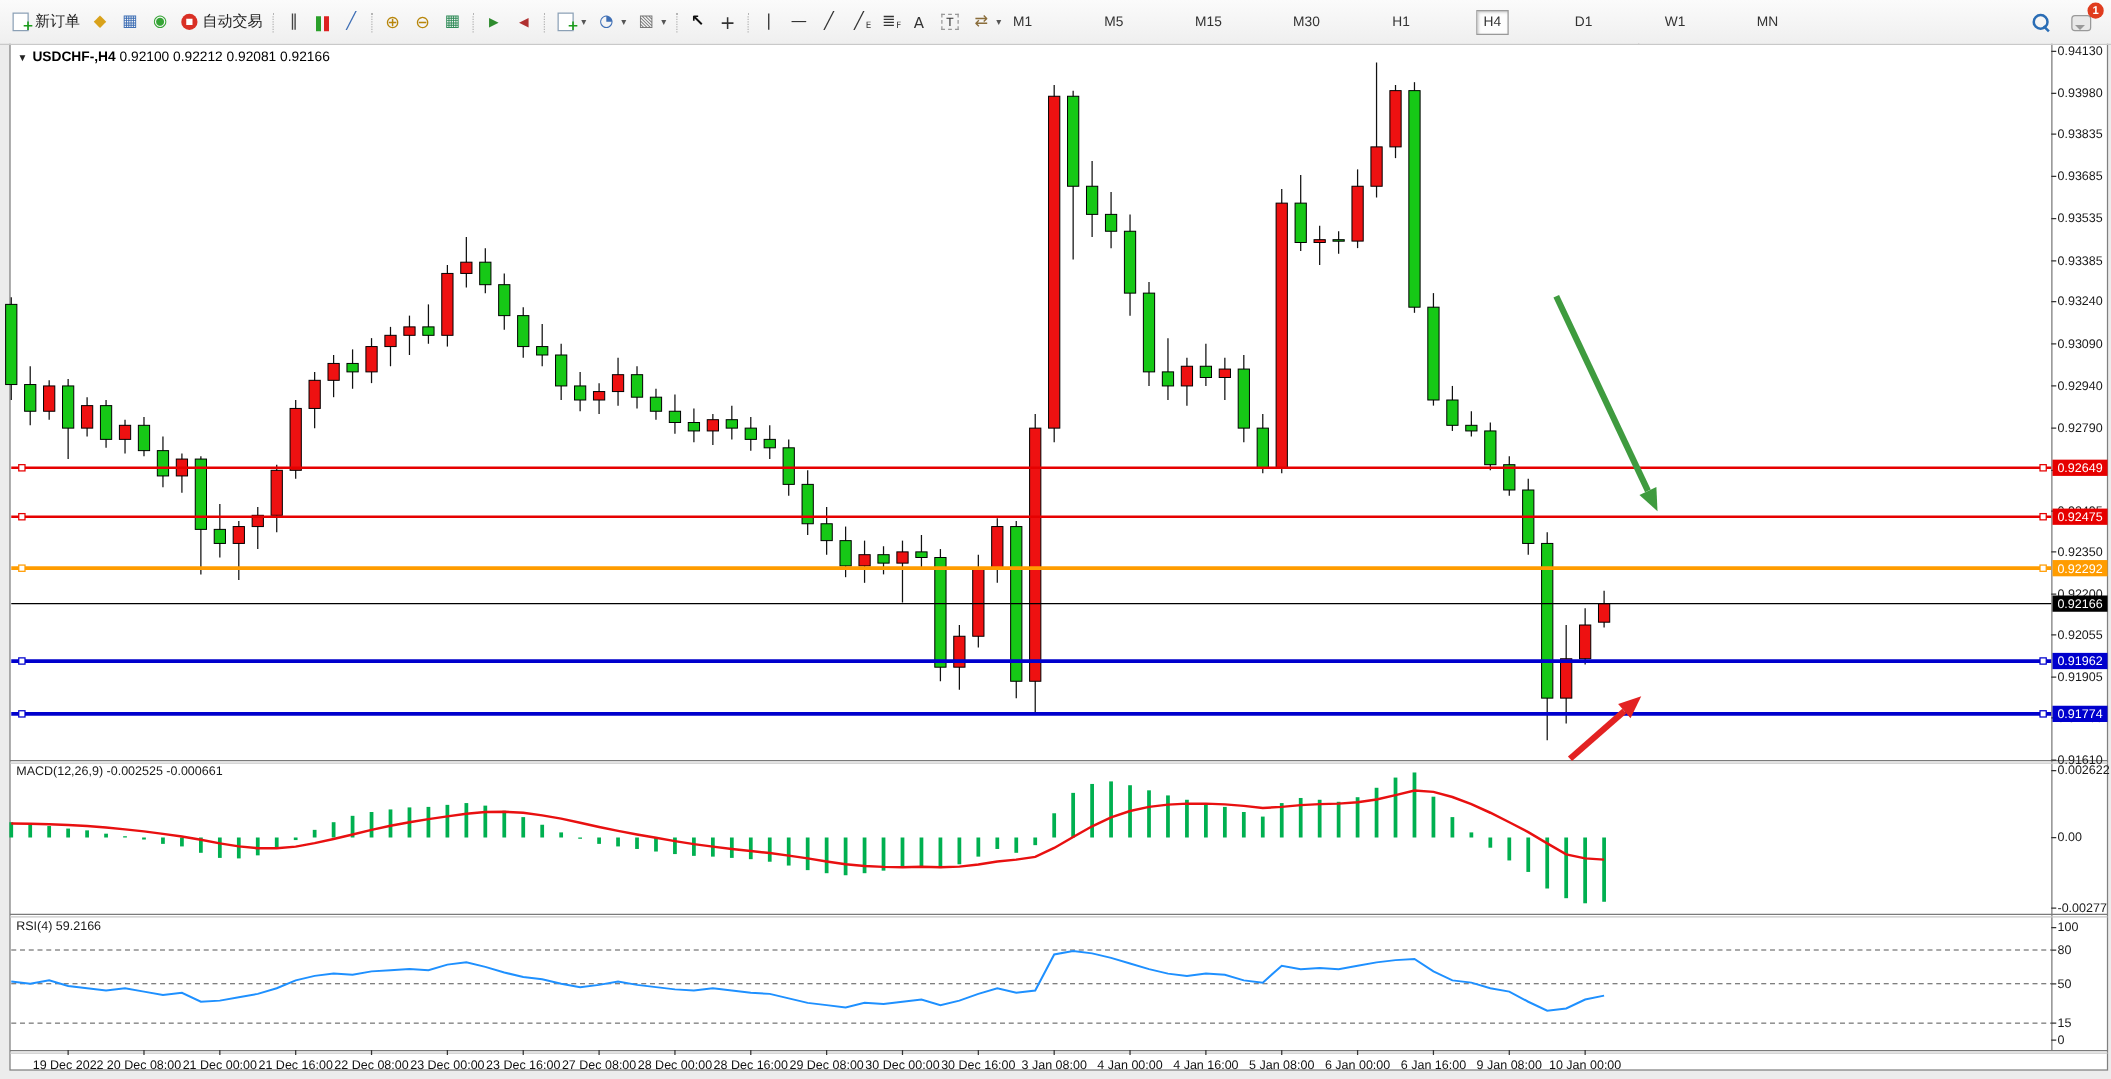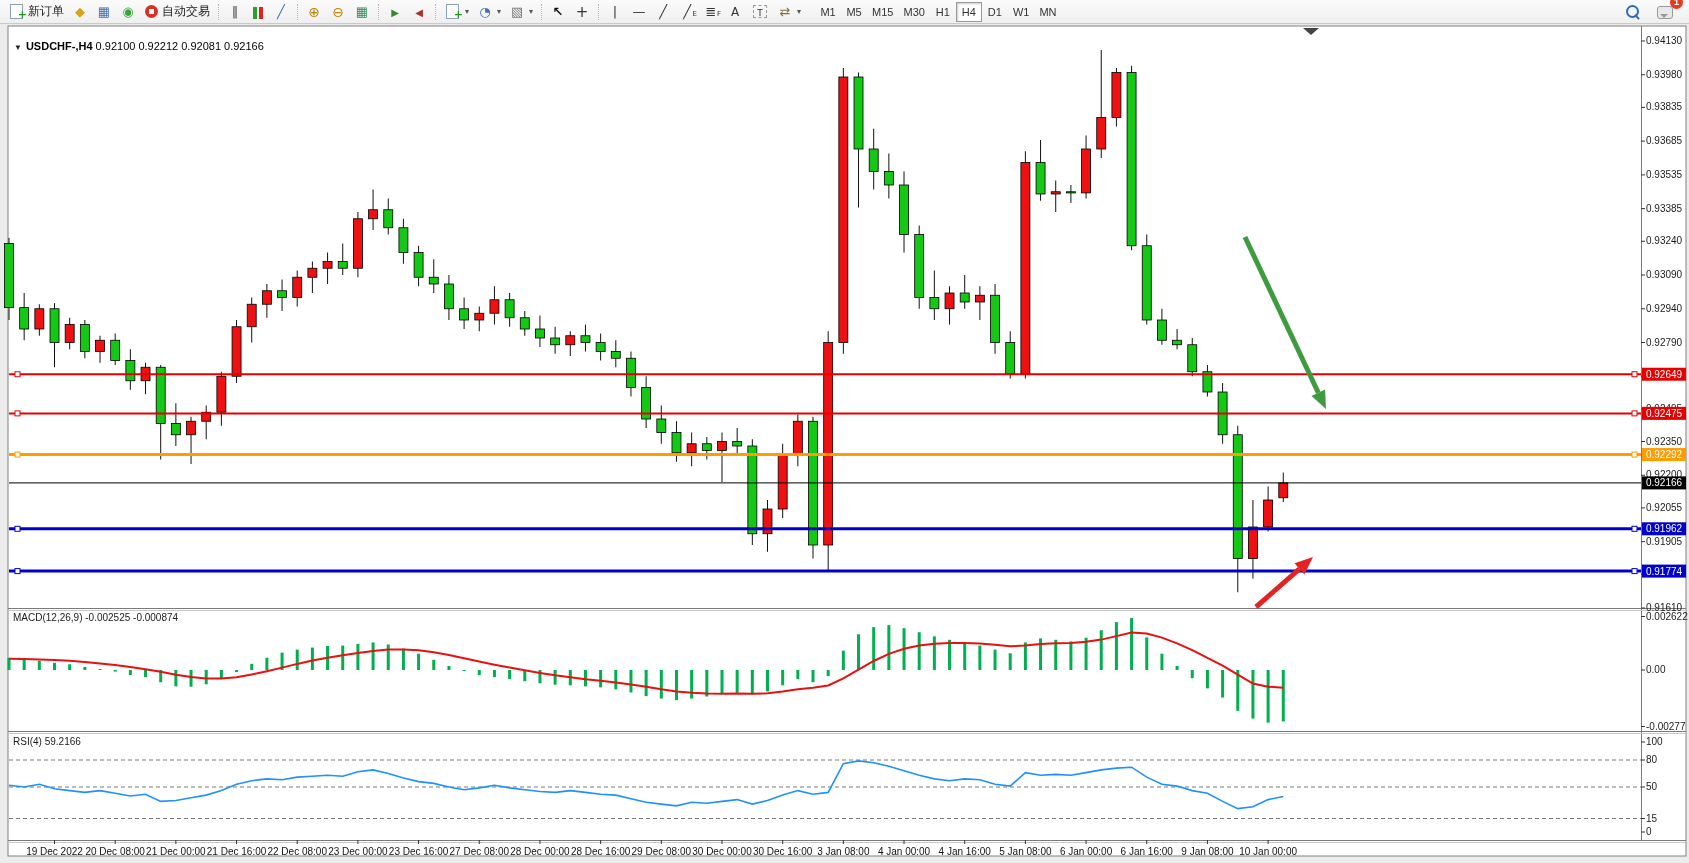--- a/index.html
+++ b/index.html
@@ -1,18 +1,18 @@
 <!DOCTYPE html>
 <html><head>
 <meta charset="utf-8">
 <style>
   html,body{margin:0;padding:0;background:#ececec;width:1689px;height:863px;overflow:hidden;
     font-family:"Liberation Sans","DejaVu Sans",sans-serif;}
   
-  .toolbar{position:absolute;left:0;top:0;width:1689px;height:24px;background:linear-gradient(#fbfbfb,#efefef);
+  .toolbar{position:absolute;left:0;top:0;width:1689px;height:36px;background:linear-gradient(#fbfbfb,#efefef);
     border-bottom:1px solid #c9c9c9;display:flex;align-items:center;padding:0 4px;box-sizing:border-box;z-index:10;}
   .tb-btn{display:flex;align-items:center;gap:3px;border:1px solid transparent;background:transparent;height:20px;
     padding:0 3px;font:12px "Liberation Sans",sans-serif;color:#222;cursor:default;}
   .sep{width:0;height:16px;border-left:1px dotted #b5b5b5;margin:0 4px;}
   .ic{width:16px;height:16px;display:inline-block;position:relative;font:13px "DejaVu Sans",sans-serif;
     line-height:16px;text-align:center;}
   .ic-neworder{background:#fff;border:1px solid #8ba0b5;width:11px;height:13px;margin:0 2px;}
   .ic-neworder::after{content:"+";position:absolute;right:-5px;bottom:-5px;color:#1a9c1a;font-weight:bold;font-size:11px;}
   .ic-gold::before{content:"◆";color:#d9a21b;}
   .ic-monitor::before{content:"▦";color:#3f6fb5;}
@@ -36,21 +36,21 @@
   .ic-trend::before{content:"╱";color:#333;}
   .ic-channel::before{content:"╱";color:#333;}
   .ic-channel::after{content:"E";position:absolute;right:-2px;bottom:-2px;font-size:7px;color:#333;}
   .ic-fibo::before{content:"≣";color:#333;}
   .ic-fibo::after{content:"F";position:absolute;right:-2px;bottom:-2px;font-size:7px;color:#333;}
   .ic-text::before{content:"A";color:#333;font-size:12px;}
   .ic-label{border:1px dashed #999;width:12px;height:11px;line-height:11px;margin:2px;}
   .ic-label::before{content:"T";color:#333;font-size:9px;}
   .ic-shapes::before{content:"⇄";color:#8a6d3b;}
   .caret{font-size:8px;color:#555;margin-left:1px;}
-  .tf-group{display:flex;margin-left:10px;}
+  .tf-group{display:flex;gap:47px;}
   .tf{border:1px solid transparent;background:transparent;height:20px;min-width:26px;
     font:11px "Liberation Sans",sans-serif;color:#333;padding:0 4px;}
   .tf.active{background:#fdfdfd;border:1px solid #999;box-shadow:inset 1px 1px 2px #ccc;text-align:center;}
   .tb-right{margin-left:auto;display:flex;align-items:center;gap:10px;padding-right:8px;}
   .ic-search{width:9px;height:9px;border:2px solid #2a6db5;border-radius:50%;position:relative;display:inline-block;}
   .ic-search::after{content:"";position:absolute;width:2px;height:6px;background:#2a6db5;left:8px;top:7px;transform:rotate(-45deg);}
   .ic-chat{width:14px;height:11px;background:#e8e8e8;border:1px solid #999;border-radius:3px;position:relative;display:inline-block;margin-top:2px;}
   .ic-chat::after{content:"";position:absolute;left:2px;bottom:-4px;border:4px solid transparent;border-top-color:#999;}
   .badge{position:absolute;right:-7px;top:-7px;background:#e03c1e;color:#fff;border-radius:50%;width:13px;height:13px;
     font:bold 9px "Liberation Sans",sans-serif;line-height:13px;text-align:center;}
@@ -579,18 +579,18 @@
     <polygon points="1313,557 1304.414119605628,574.508074076081 1294.522552331006,563.231687383012" fill="#e32222"></polygon>
     <polygon points="1303,28 1319,28 1311,35" fill="#444"></polygon>
   </svg>
 
 <div class="overlay" style="left:14px;top:40px;text-align:center;">
   <span class="ddown">▼</span><span class="sym">USDCHF-,H4</span>
   <span>0.92100 0.92212 0.92081 0.92166</span>
 </div>
 <div class="overlay pane-label" style="left:13px;top:612px;">
   <span>MACD(12,26,9)</span>
-  <span>-0.002525 -0.000874</span>
+  <span>-0.002525 -0.000661</span>
 </div>
 <div class="overlay pane-label" style="left:13px;top:736px;">
   <span>RSI(4)</span>
   <span>59.2166</span>
 </div>
 
 </body></html>

